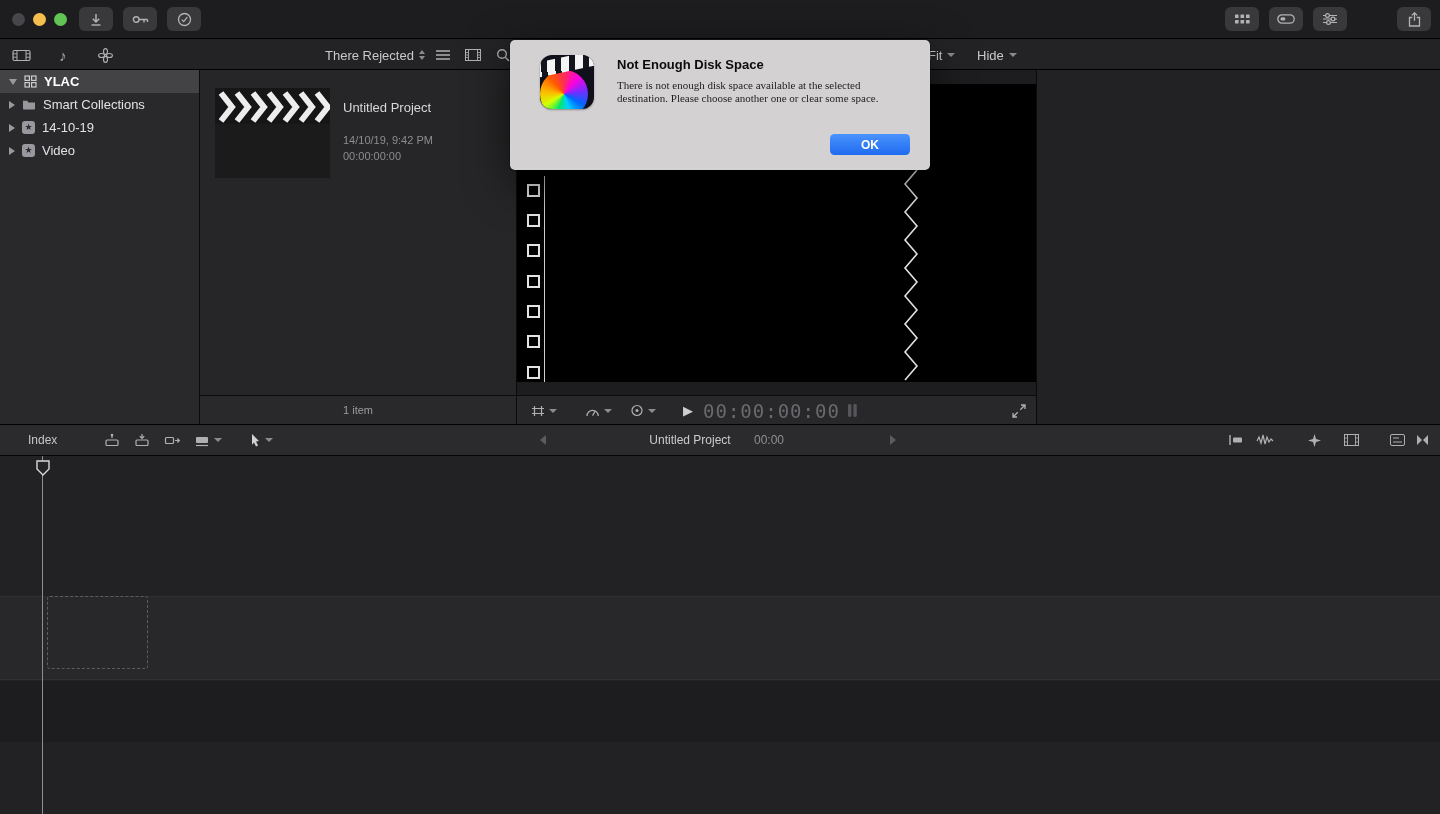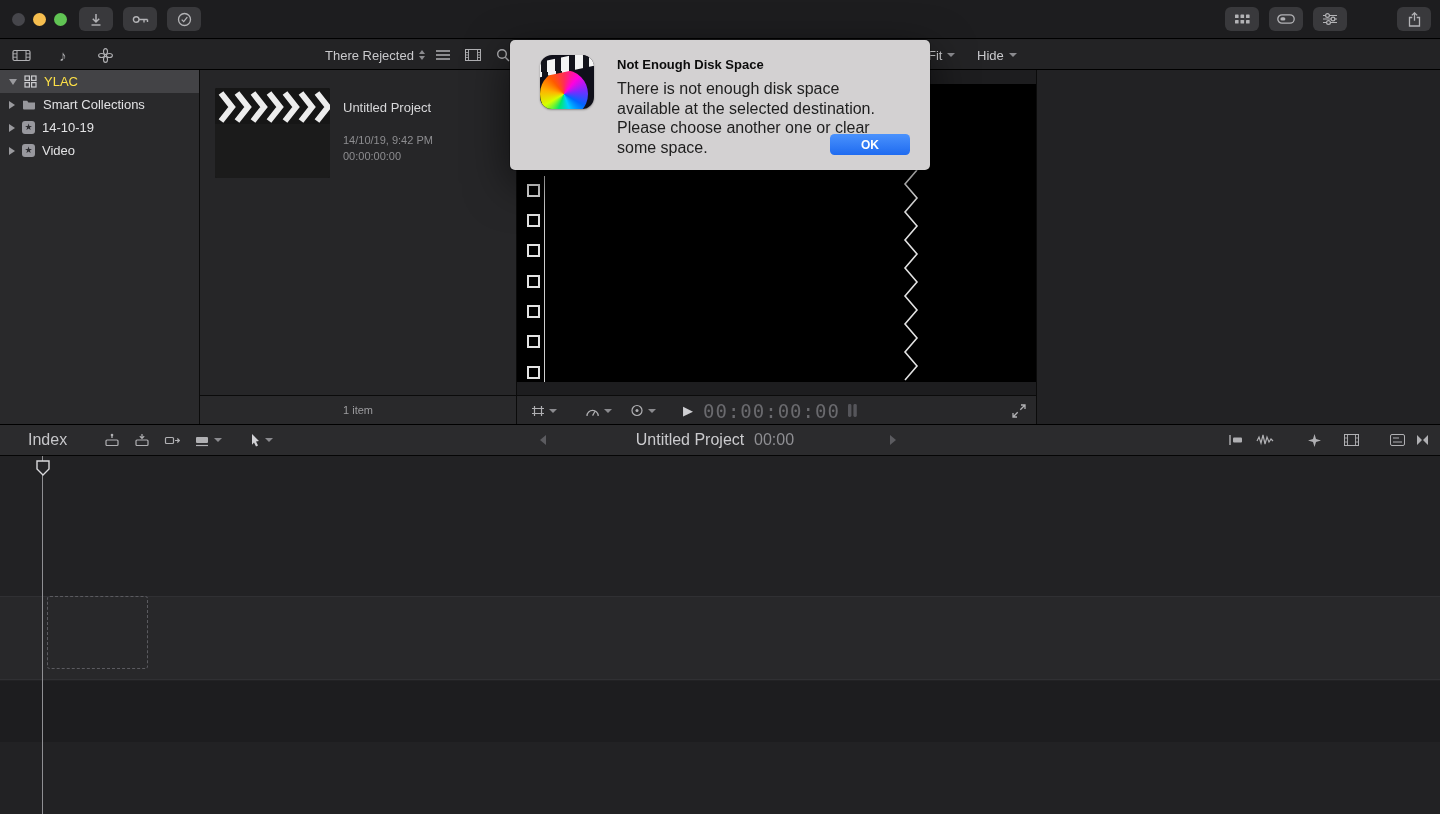--- a/index.html
+++ b/index.html
@@ -35,21 +35,21 @@
           border-top:4px solid #8b8b8f; }
   .glyph { font-size:15px; line-height:1; }
 
   
   .main { position:absolute; top:70px; left:0; width:1440px; height:354px; display:flex; }
 
   .sidebar { width:200px; background:#29292b; border-right:1px solid #0b0b0b; position:relative; }
   .side-row { height:23px; display:flex; align-items:center; padding-left:9px; gap:7px;
               color:#e2e2e4; font-size:13px; cursor:default; }
   .side-row.selected { background:#434346; }
-  .side-row.selected .side-label { font-weight:normal; color:#fde047; }
+  .side-row.selected .side-label { font-weight:bold; color:#ffffff; }
   .tri-right { width:0;height:0;border-left:6px solid #9a9a9e;border-top:4px solid transparent;
                border-bottom:4px solid transparent; flex:0 0 auto; }
   .tri-down  { width:0;height:0;border-top:6px solid #9a9a9e;border-left:4px solid transparent;
                border-right:4px solid transparent; flex:0 0 auto; }
   .star-badge { width:13px; height:13px; background:#98989e; border-radius:3px; color:#2c2c30;
                 font-size:9px; line-height:13px; text-align:center; flex:0 0 auto; }
 
   .browser { width:317px; background:#262628; border-right:1px solid #0b0b0b; position:relative; }
   .clip { position:absolute; left:15px; top:18px; display:flex; }
   .thumb { width:115px; height:90px; background:#141414; border-radius:2px; overflow:hidden; }
@@ -76,21 +76,21 @@
               letter-spacing:1px; background:none; border:none; }
 
   .inspector { flex:1; background:#29292b; position:relative; }
   .inspector-empty { position:absolute; top:150px; left:0; width:100%; text-align:center;
                      font-size:22px; color:#56565b; }
 
   
   .tl-toolbar { position:absolute; top:424px; left:0; width:1440px; height:32px;
                 background:#2b2b2d; border-top:1px solid #000; border-bottom:1px solid #050505; z-index:4; }
   .tlt-item { position:absolute; top:0; height:30px; display:flex; align-items:center; gap:4px;
-              background:none; border:none; color:#c6c6c9; font-size:16px; }
+              background:none; border:none; color:#c6c6c9; font-size:12px; }
   .nav-chev-left  { width:0;height:0;border-top:5px solid transparent;border-bottom:5px solid transparent;
                     border-right:6px solid #5c5c60; }
   .nav-chev-right { width:0;height:0;border-top:5px solid transparent;border-bottom:5px solid transparent;
                     border-left:6px solid #5c5c60; }
   .tl-project { color:#cbcbce; }
   .tl-time { color:#8f8f93; }
 
   
   .timeline { position:absolute; top:456px; left:0; width:1440px; height:358px; background:#222224; }
   .lane-a { position:absolute; top:140px; left:0; width:100%; height:84px; background:#28282a;
@@ -108,22 +108,22 @@
   .dlg-icon { position:absolute; left:30px; top:15px; width:54px; height:54px;
               border-radius:12px; background:#10101a; overflow:hidden;
               box-shadow:0 1px 2px rgba(0,0,0,.35); }
   .fcp-wheel { position:absolute; left:0px; bottom:-9px; width:48px; height:48px; border-radius:50%;
                background:conic-gradient(#ff2d55,#ff00e0,#7a2bff,#0066ff,#00cfff,#00e86c,#d6ff00,#ffb300,#ff5a00,#ff2d55); }
   .fcp-clapper { position:absolute; top:1px; left:-6px; width:70px; height:15px;
                  transform:rotate(-12deg);
                  background:repeating-linear-gradient(100deg,#f4f4f4 0 8px,#14141c 8px 14px);
                  border-radius:2px; }
   .dlg-title { position:absolute; left:107px; top:17px; font-size:13px; font-weight:bold; color:#0c0c0c; }
-  .dlg-body  { position:absolute; left:107px; top:39px; width:272px; font-size:16px;
-               line-height:1.22; color:#1e1e1e; }
+  .dlg-body  { position:absolute; left:107px; top:39px; width:272px; font-size:11px;
+               line-height:1.22; color:#1e1e1e;font-family:Liberation Serif, serif; }
   .dlg-ok { position:absolute; right:20px; bottom:15px; width:80px; height:21px;
             background:linear-gradient(#4a92fd,#1f6bf0); border:none; border-radius:4.5px;
             color:#fff; font-size:12px; font-weight:bold; }
 
   svg { display:block; }
 </style>
 </head>
 <body>
 
 <div class="app">

